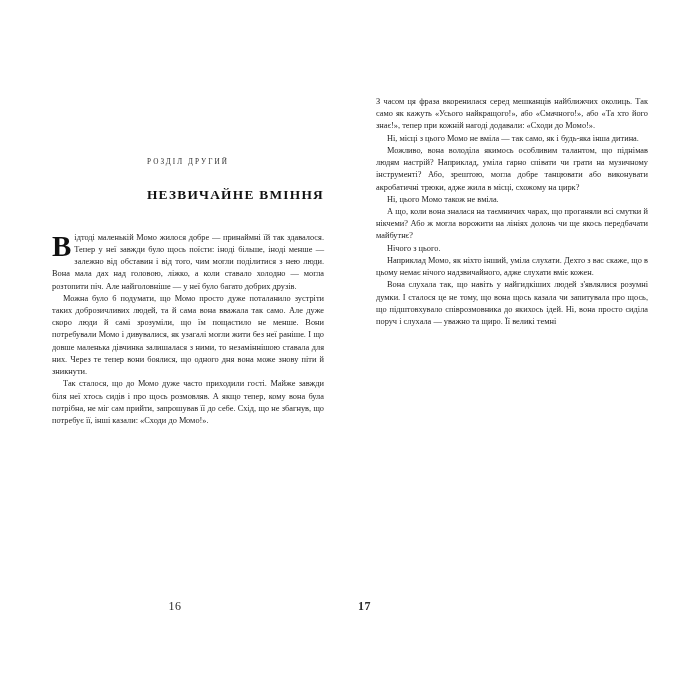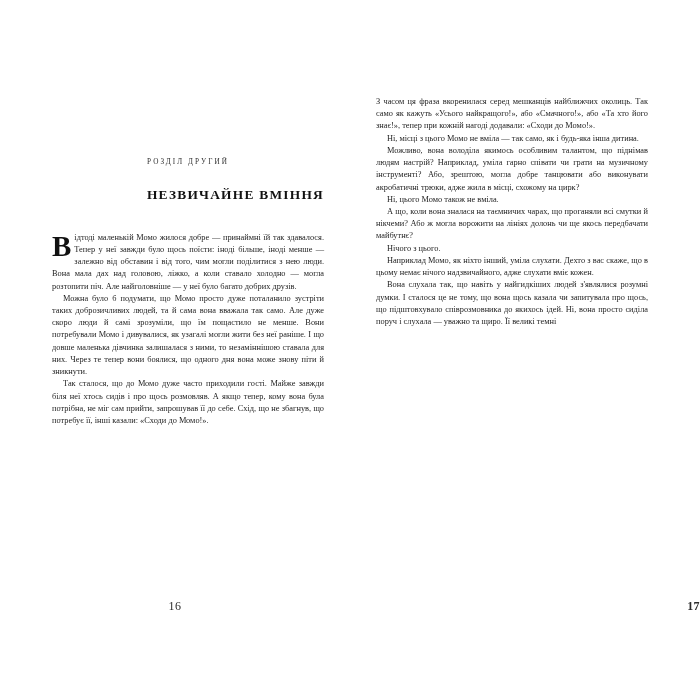--- a/index.html
+++ b/index.html
@@ -87,23 +87,23 @@
     font-size: 12px;
     color: #2b2b2b;
     letter-spacing: 0.4px;
   }
   .folio-left {
     left: 0;
     right: 0;
     text-align: center;
   }
   .folio-right {
-    left: 16px;
+    left: 8px;
     right: 0;
-    text-align: right;
+    text-align: left;
     font-weight: bold;
   }
 </style>
 </head>
 <body>
 
 <div class="spread">
 
   <div class="page page-left">
     <div class="chapter-label">РОЗДІЛ ДРУГИЙ</div>

